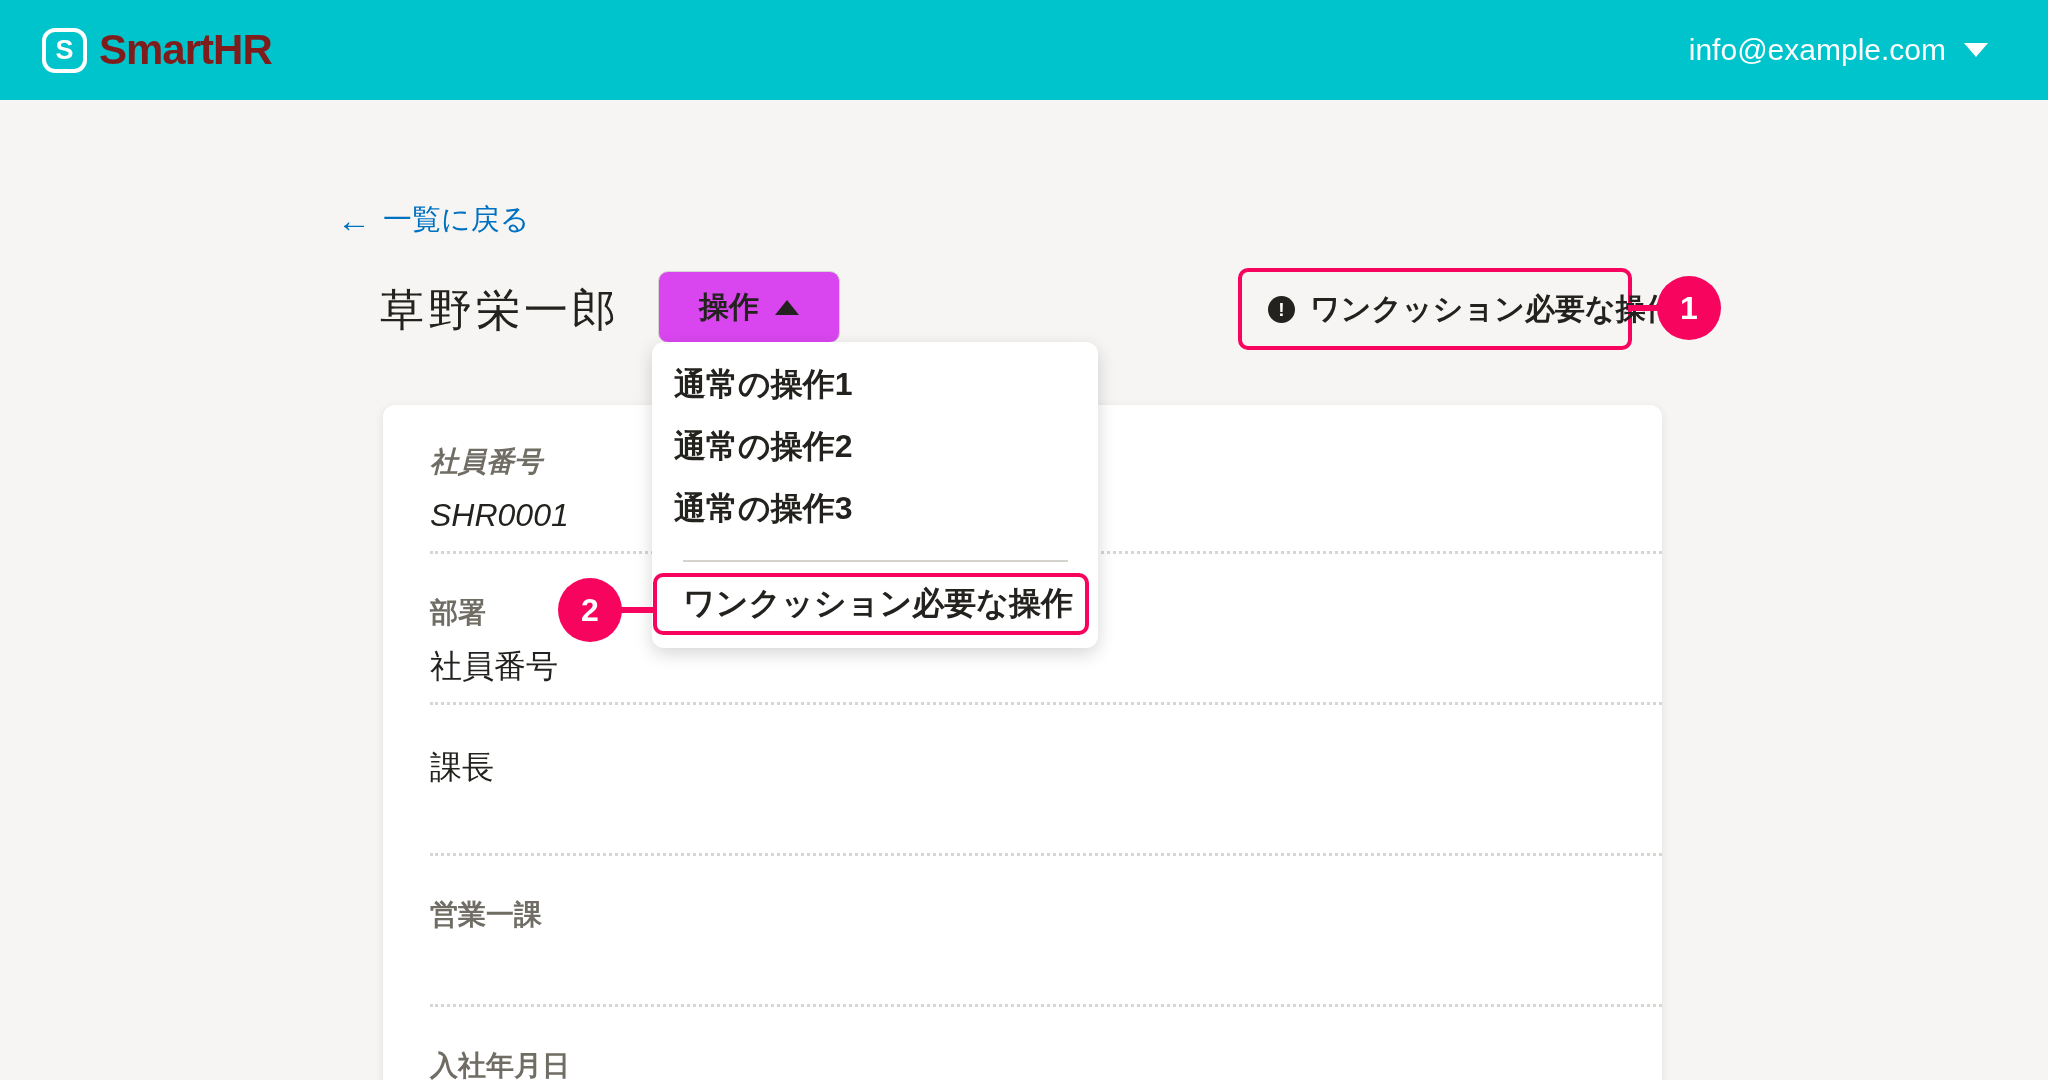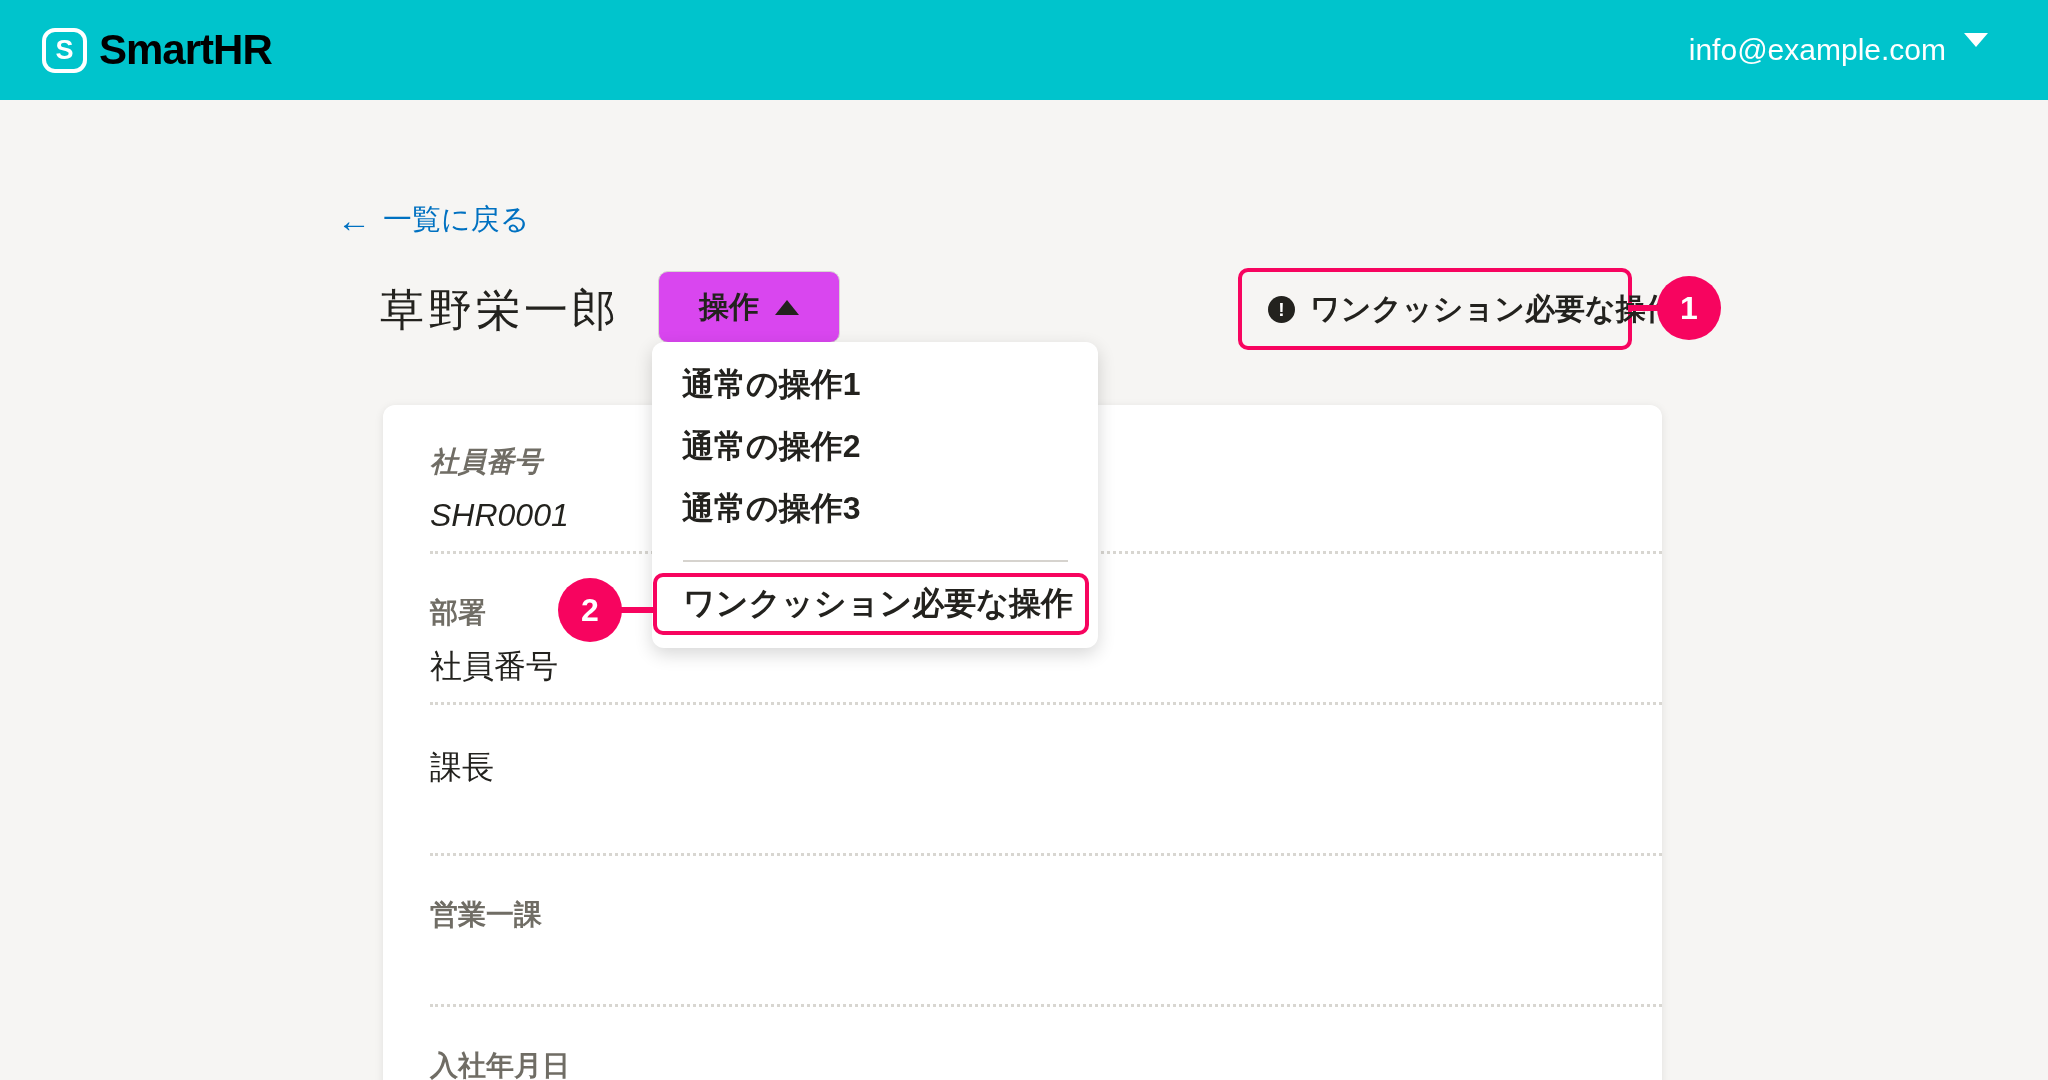--- a/index.html
+++ b/index.html
@@ -27,22 +27,22 @@
     background:var(--brand);
     display:flex;align-items:center;justify-content:space-between;
     padding:0 60px 0 42px;
   }
   .brand{display:flex;align-items:center;gap:12px;}
   .brand-mark{
     width:45px;height:45px;border:4px solid #fff;border-radius:13px;
     display:flex;align-items:center;justify-content:center;
     color:#fff;font-size:27px;font-weight:700;line-height:1;
   }
-  .brand-name{color:#000000;font-size:42px;font-weight:700;letter-spacing:-1px;}
-  .account{display:flex;gap:18px;cursor:pointer;}
+  .brand-name{color:#7f1d1d;font-size:42px;font-weight:700;letter-spacing:-1px;}
+  .account{display:flex;align-items:center;gap:18px;cursor:pointer;}
   .account-email{color:#fff;font-size:30px;}
   .chevron-down{
     width:0;height:0;
     border-left:12px solid transparent;border-right:12px solid transparent;
     border-top:14px solid #fff;
   }
 
   
   .back-link{
     position:absolute;left:337px;top:200px;
@@ -71,21 +71,21 @@
   
   .action-menu{
     position:absolute;left:652px;top:342px;width:446px;height:306px;
     background:#fff;border-radius:12px;
     box-shadow:0 6px 18px rgba(0,0,0,0.16);
     padding-top:12px;z-index:5;
   }
   .action-menu ul{list-style:none;}
   .action-menu li{
     height:62px;display:flex;align-items:center;
-    padding-left:30px;font-size:32px;font-weight:700;color:var(--text);cursor:pointer;
+    padding-left:22px;font-size:32px;font-weight:700;color:var(--text);cursor:pointer;
   }
   .menu-divider{
     border-top:2px solid #d6d3ce;
     margin:20px 30px 0 31px;
   }
   .annotated-item{
     position:absolute;left:1px;top:231px;width:436px;height:62px;
     border:4px solid var(--accent);border-radius:10px;
     display:flex;align-items:center;padding-left:26px;
     font-size:32px;font-weight:700;color:var(--text);cursor:pointer;

